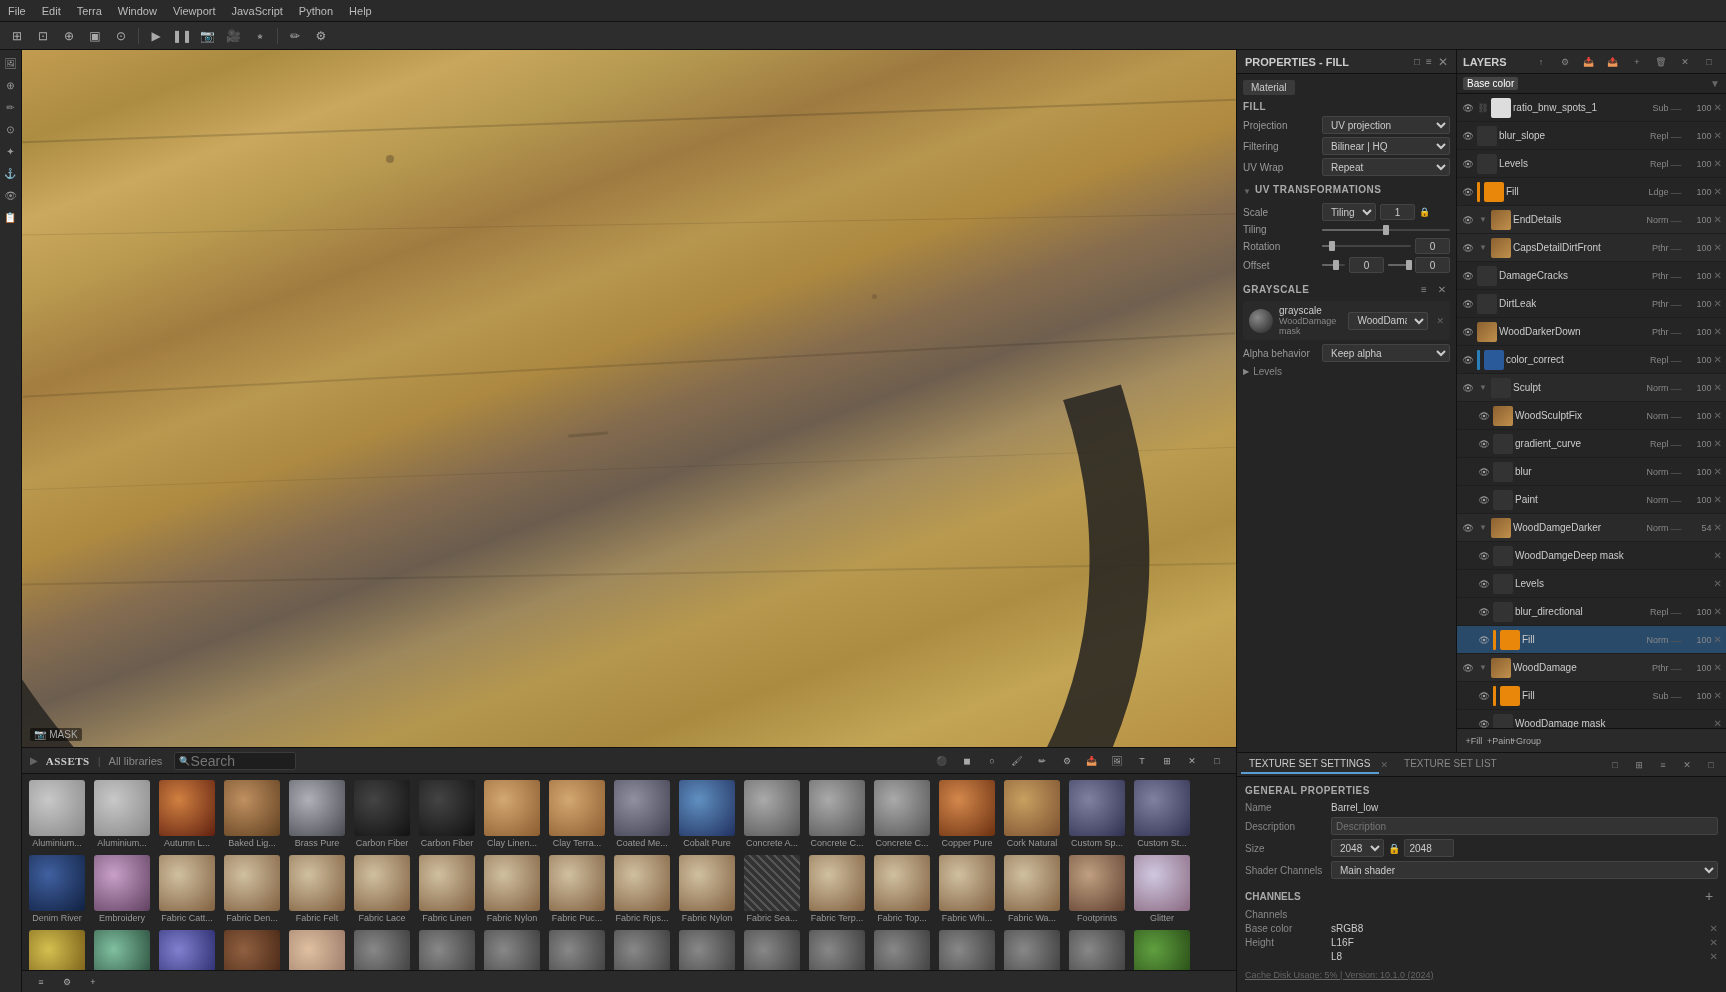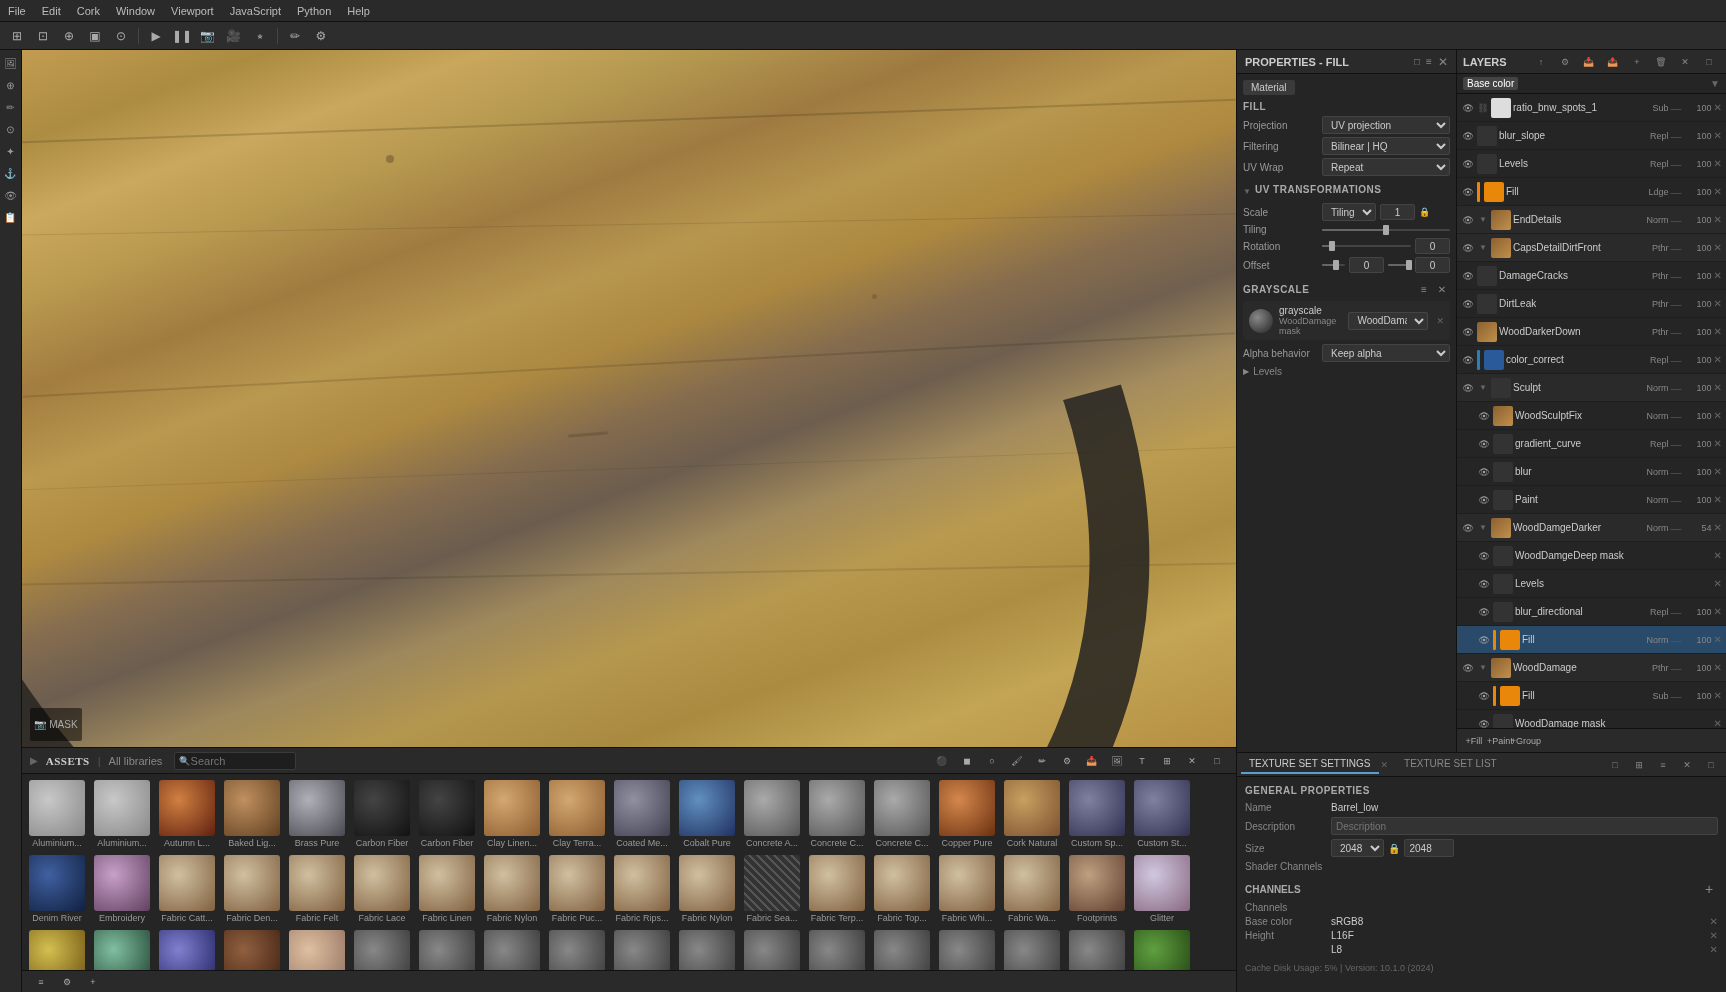--- a/index.html
+++ b/index.html
@@ -101,21 +101,21 @@
       background: linear-gradient(135deg, #8B7355 0%, #6B5A3E 20%, #4a4a4a 35%, #3a3a3a 50%, #5a4a35 65%, #8B7355 80%, #A08050 100%);
       position: relative;
     }
     .viewport-label {
       position: absolute;
       bottom: 6px;
       left: 8px;
       background: rgba(0,0,0,0.5);
       color: #aaa;
       font-size: 10px;
-      padding: 11px 4px;
+      padding: 1px 4px;
       border-radius: 2px;
     }
 
     
     .assets-panel {
       height: 245px;
       background: #252525;
       border-top: 1px solid #111;
       display: flex;
       flex-direction: column;
@@ -151,21 +151,21 @@
       border-radius: 2px;
       padding: 0 4px;
       height: 18px;
       margin-left: 4px;
     }
     .assets-search input {
       background: transparent;
       border: none;
       outline: none;
       color: #ccc;
-      font-size: 11px;
+      font-size: 14px;
       width: 100px;
     }
     .assets-toolbar-right {
       margin-left: auto;
       display: flex;
       gap: 3px;
       align-items: center;
     }
     .assets-grid {
       flex: 1;
@@ -691,21 +691,21 @@
     .lt-wood { background: linear-gradient(135deg, #8b6030, #c0904c); }
     .lt-orange { background: #e8870a; }
     .lt-blue { background: #2a5a9a; }
   </style>
 </head>
 <body>
 
 <div class="menu-bar">
   <span>File</span>
   <span>Edit</span>
-  <span>Cork</span>
+  <span>Terra</span>
   <span>Window</span>
   <span>Viewport</span>
   <span>JavaScript</span>
   <span>Python</span>
   <span>Help</span>
 </div>
 
 <div class="toolbar">
   <button class="toolbar-btn">⊞</button>
   <button class="toolbar-btn">⊡</button>
@@ -1644,20 +1644,23 @@
               <option>2048</option>
               <option>1024</option>
               <option>4096</option>
             </select>
             <span class="lock-icon">🔒</span>
             <input type="text" class="gen-prop-input" value="2048" style="width: 50px;">
           </div>
         </div>
         <div class="gen-prop-row">
           <span class="gen-prop-label">Shader Channels</span>
+          <select class="gen-prop-input" style="height:18px;padding:1px 4px;">
+            <option>Main shader</option>
+          </select>
         </div>
 
         <div class="channels-section">
           <div class="channels-header">
             <span class="channels-title">CHANNELS</span>
             <span class="channel-add-btn">+</span>
           </div>
           <div class="channel-row">
             <span class="channel-name">Channels</span>
           </div>
@@ -1671,20 +1674,20 @@
             <span class="channel-type">L16F</span>
             <span class="channel-del">✕</span>
           </div>
           <div class="channel-row">
             <span class="channel-name"></span>
             <span class="channel-type">L8</span>
             <span class="channel-del">✕</span>
           </div>
         </div>
 
-        <div style="margin-top:8px;font-size:9px;color:#666;">
+        <div style="margin-top:8px;font-size:9px;color:#666;text-decoration:underline;">
           <span>Cache Disk Usage: 5% | Version: 10.1.0 (2024)</span>
         </div>
       </div>
     </div>
   </div>
 
 </div>
 
 </body></html>

